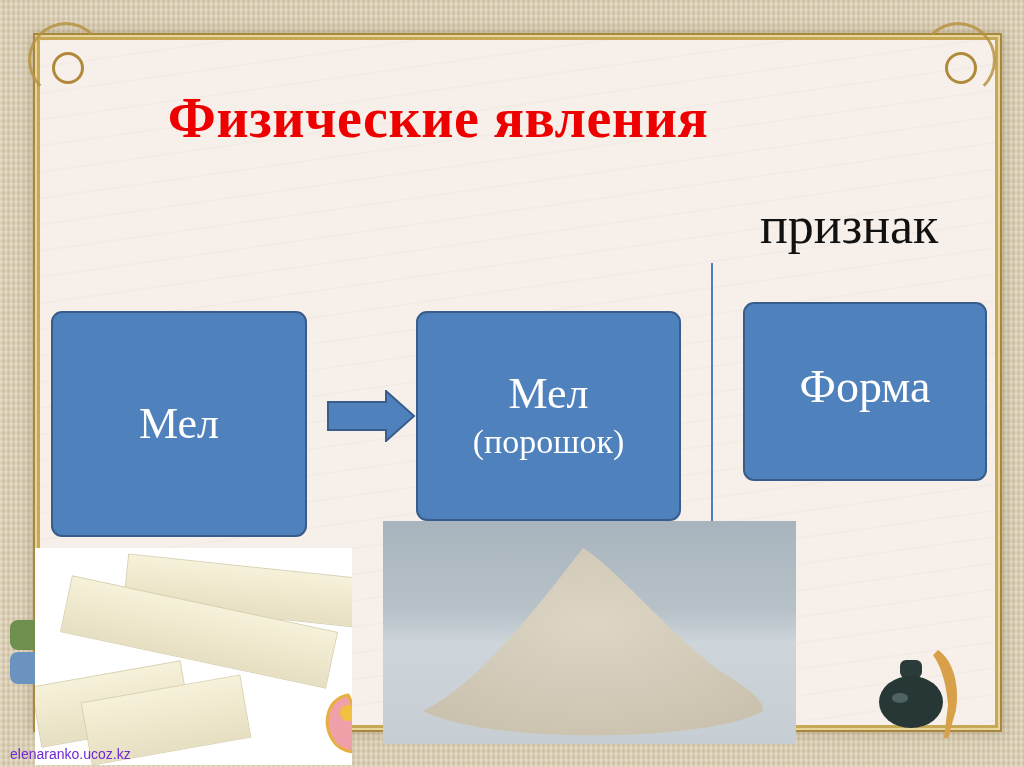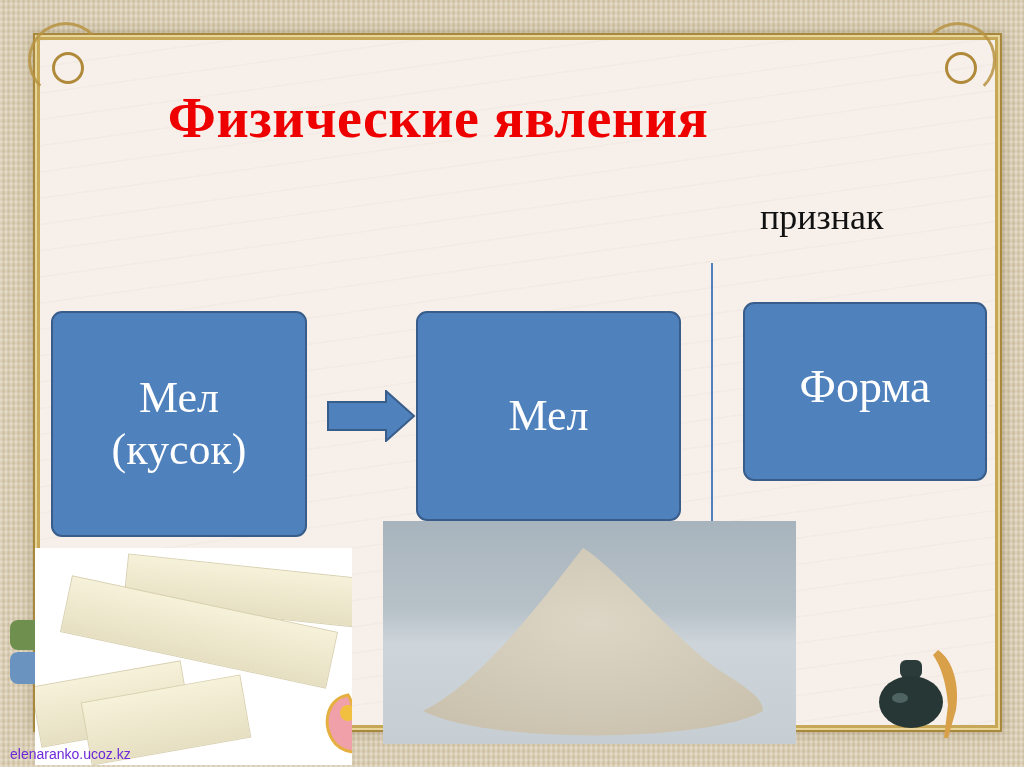--- a/index.html
+++ b/index.html
@@ -32,21 +32,21 @@
   .corner-swirl {
     position: absolute; width: 26px; height: 26px; border: 3px solid #b08a3a; border-radius: 50%;
   }
   .title {
     position: absolute; left: 0; top: 86px; width: 876px; text-align: center;
     font-family: "Liberation Serif", serif; font-weight: bold; font-size: 56px;
     color: #ee0000; letter-spacing: 0.5px;
   }
   .label-sign {
     position: absolute; left: 760px; top: 196px;
-    font-family: "Liberation Serif", serif; font-size: 36px; color: #111;
+    font-family: "Liberation Serif", serif; font-size: 52px; color: #111;
   }
   .divider {
     position: absolute; left: 711px; top: 263px; width: 2px; height: 262px;
     background: #4f7fbf;
   }
   .box {
     position: absolute; background: #4f81bd;
     border: 2px solid #385d8a; border-radius: 11px;
     color: #fff; display: flex; flex-direction: column; align-items: center; justify-content: center;
     text-align: center; font-family: "Liberation Serif", serif;
@@ -104,29 +104,29 @@
 <div class="corner-swirl" style="left:945px;top:52px;"></div>
 
 <div class="title">Физические явления</div>
 
 <div class="label-sign">признак</div>
 
 <div class="divider"></div>
 
 <div class="box box-chalk-piece">
   <div class="l1">Мел</div>
-  <div class="l2">(кусок)</div>
 </div>
 
 <svg class="arrow" viewBox="0 0 90 52">
   <polygon points="2,12 60,12 60,1 88,26 60,51 60,40 2,40" fill="#4f81bd" stroke="#385d8a" stroke-width="2"></polygon>
 </svg>
 
 <div class="box box-chalk-powder">
   <div class="l1">Мел</div>
+  <div class="l2small">(порошок)</div>
 </div>
 
 <div class="box box-form">
   <div class="l1">Форма</div>
 </div>
 
 <svg class="books" viewBox="0 0 40 70">
   <rect x="0" y="0" width="34" height="30" rx="8" fill="#6f8f4f"></rect>
   <rect x="0" y="32" width="34" height="32" rx="8" fill="#6a93bf"></rect>
 </svg>

